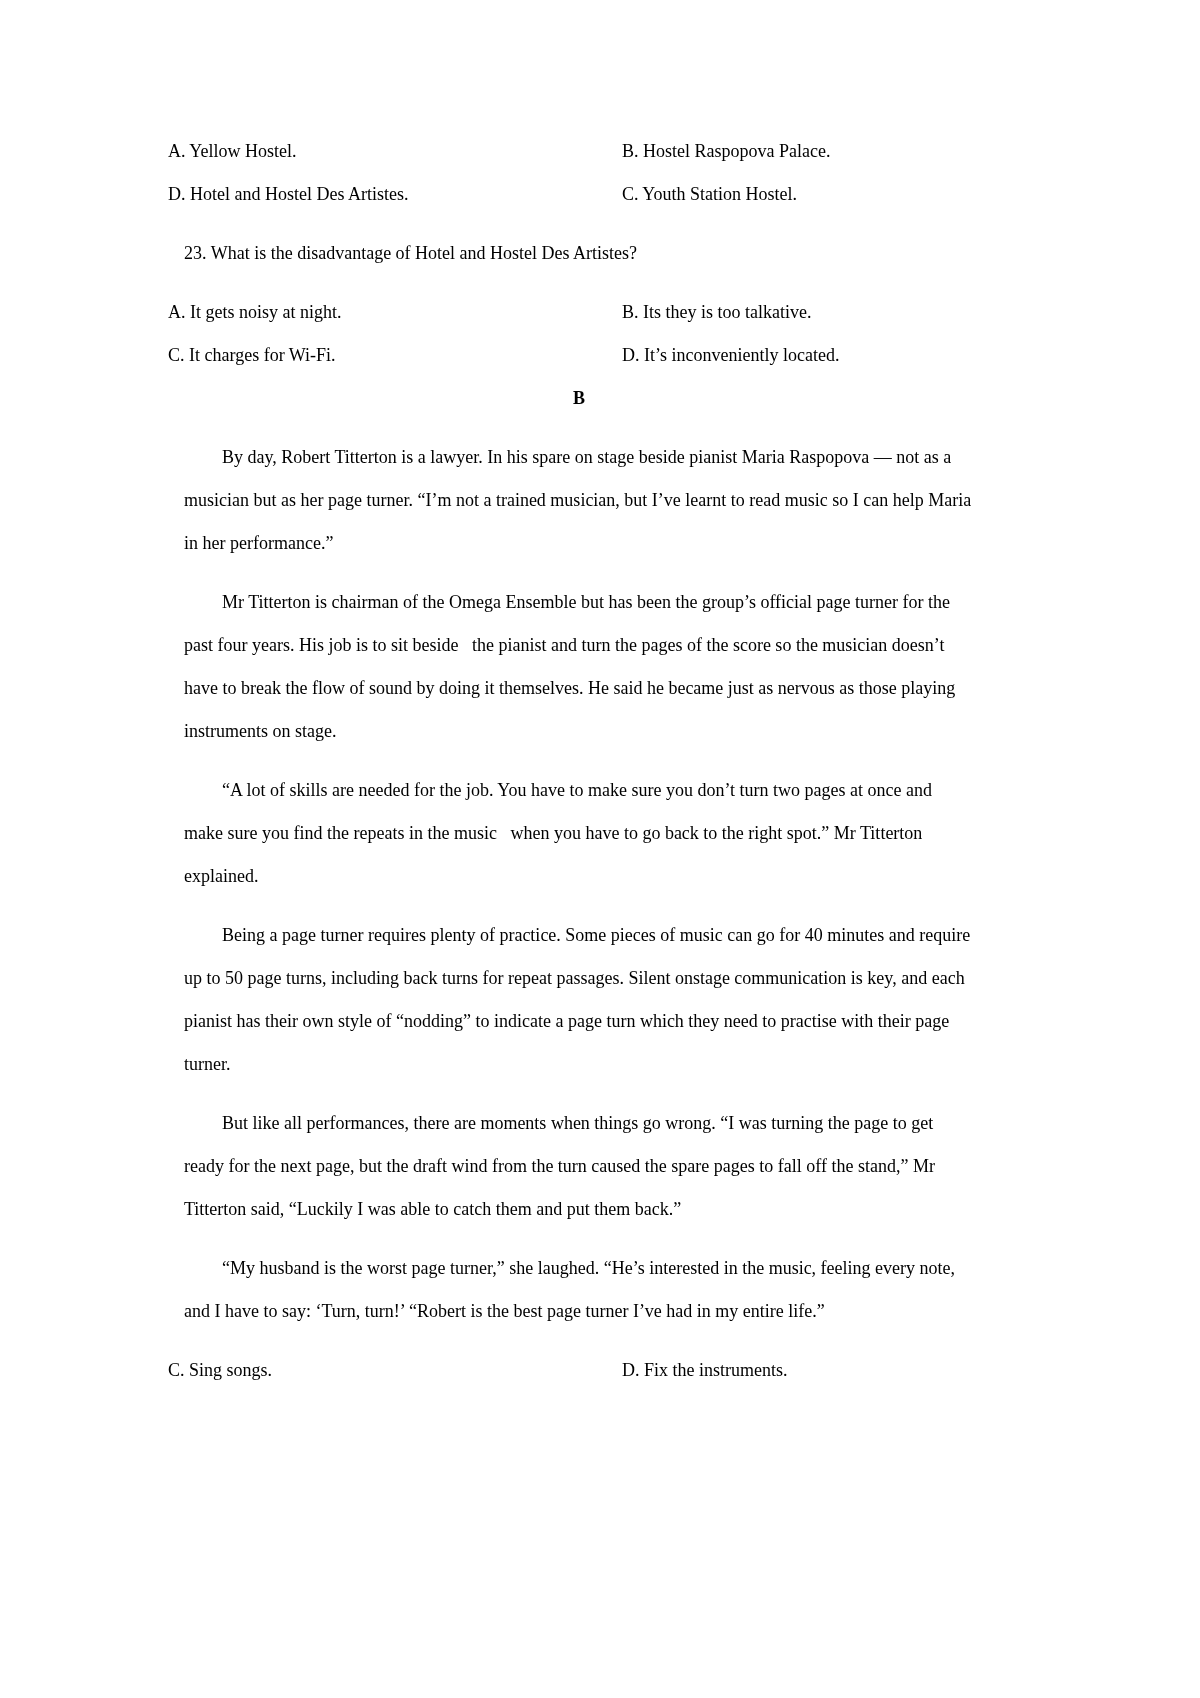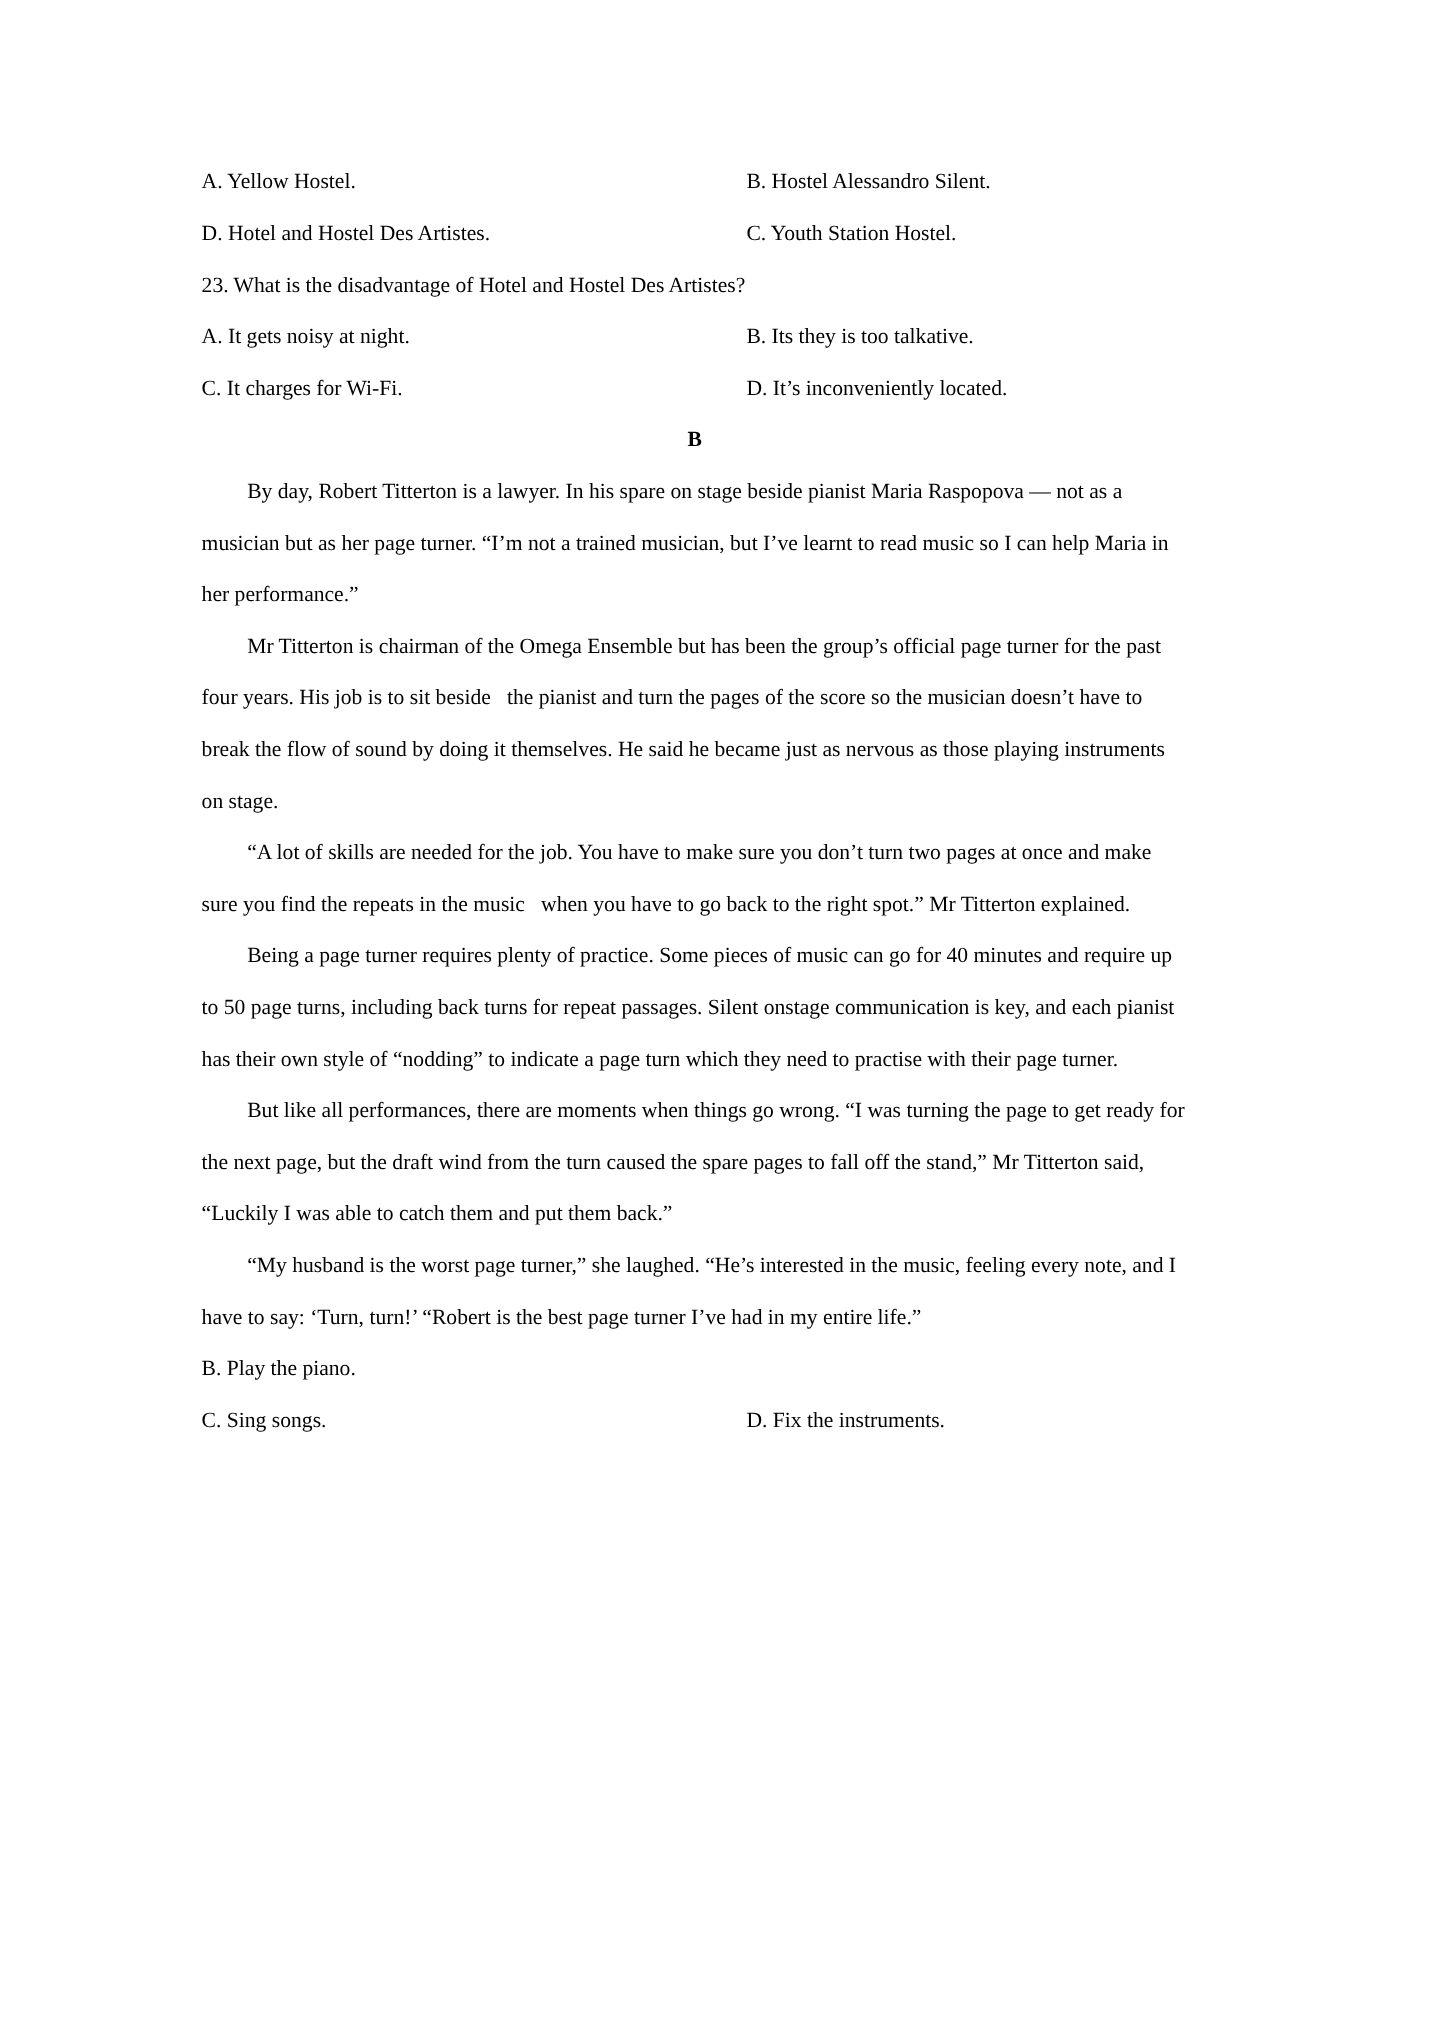--- a/index.html
+++ b/index.html
@@ -18,21 +18,21 @@
       font-size: 18px;
       color: #000000;
       overflow: hidden;
     }
     .content {
       width: 822px;
     }
     .line,
     .para,
     .question {
-      margin: 0;
+      margin: 16px;
       line-height: 43px;
     }
     .opt-row {
       display: grid;
       grid-template-columns: 454px 1fr;
       line-height: 43px;
     }
     .para {
       text-indent: 38px;
       white-space: pre-wrap;
@@ -46,21 +46,21 @@
     }
   </style>
 </head>
 <body>
 
 <div class="page">
   <div class="content">
 
     <div class="opt-row">
       <span>A. Yellow Hostel.</span>
-      <span>B. Hostel Alessandro Silent.</span>
+      <span>B. Hostel Raspopova Palace.</span>
     </div>
     <div class="opt-row">
       <span>D. Hotel and Hostel Des Artistes.</span>
       <span>C. Youth Station Hostel.</span>
     </div>
 
     <p class="question">23. What is the disadvantage of Hotel and Hostel Des Artistes?</p>
     <div class="opt-row">
       <span>A. It gets noisy at night.</span>
       <span>B. Its they is too talkative.</span>
@@ -73,21 +73,20 @@
     <h3 class="section-heading">B</h3>
 
     <p class="para">By day, Robert Titterton is a lawyer. In his spare on stage beside pianist Maria Raspopova — not as a musician but as her page turner. “I’m not a trained musician, but I’ve learnt to read music so I can help Maria in her performance.”</p>
     <p class="para">Mr Titterton is chairman of the Omega Ensemble but has been the group’s official page turner for the past four years. His job is to sit beside   the pianist and turn the pages of the score so the musician doesn’t have to break the flow of sound by doing it themselves. He said he became just as nervous as those playing instruments on stage.</p>
     <p class="para">“A lot of skills are needed for the job. You have to make sure you don’t turn two pages at once and make sure you find the repeats in the music   when you have to go back to the right spot.” Mr Titterton explained.</p>
     <p class="para">Being a page turner requires plenty of practice. Some pieces of music can go for 40 minutes and require up to 50 page turns, including back turns for repeat passages. Silent onstage communication is key, and each pianist has their own style of “nodding” to indicate a page turn which they need to practise with their page turner.</p>
     <p class="para">But like all performances, there are moments when things go wrong. “I was turning the page to get ready for the next page, but the draft wind from the turn caused the spare pages to fall off the stand,” Mr Titterton said, “Luckily I was able to catch them and put them back.”</p>
     <p class="para">“My husband is the worst page turner,” she laughed. “He’s interested in the music, feeling every note, and I have to say: ‘Turn, turn!’ “Robert is the best page turner I’ve had in my entire life.”</p>
 
     <div class="opt-row">
-      <span>B. Play the piano.</span>
     </div>
     <div class="opt-row">
       <span>C. Sing songs.</span>
       <span>D. Fix the instruments.</span>
     </div>
 
   </div>
 </div>
 
 </body></html>

